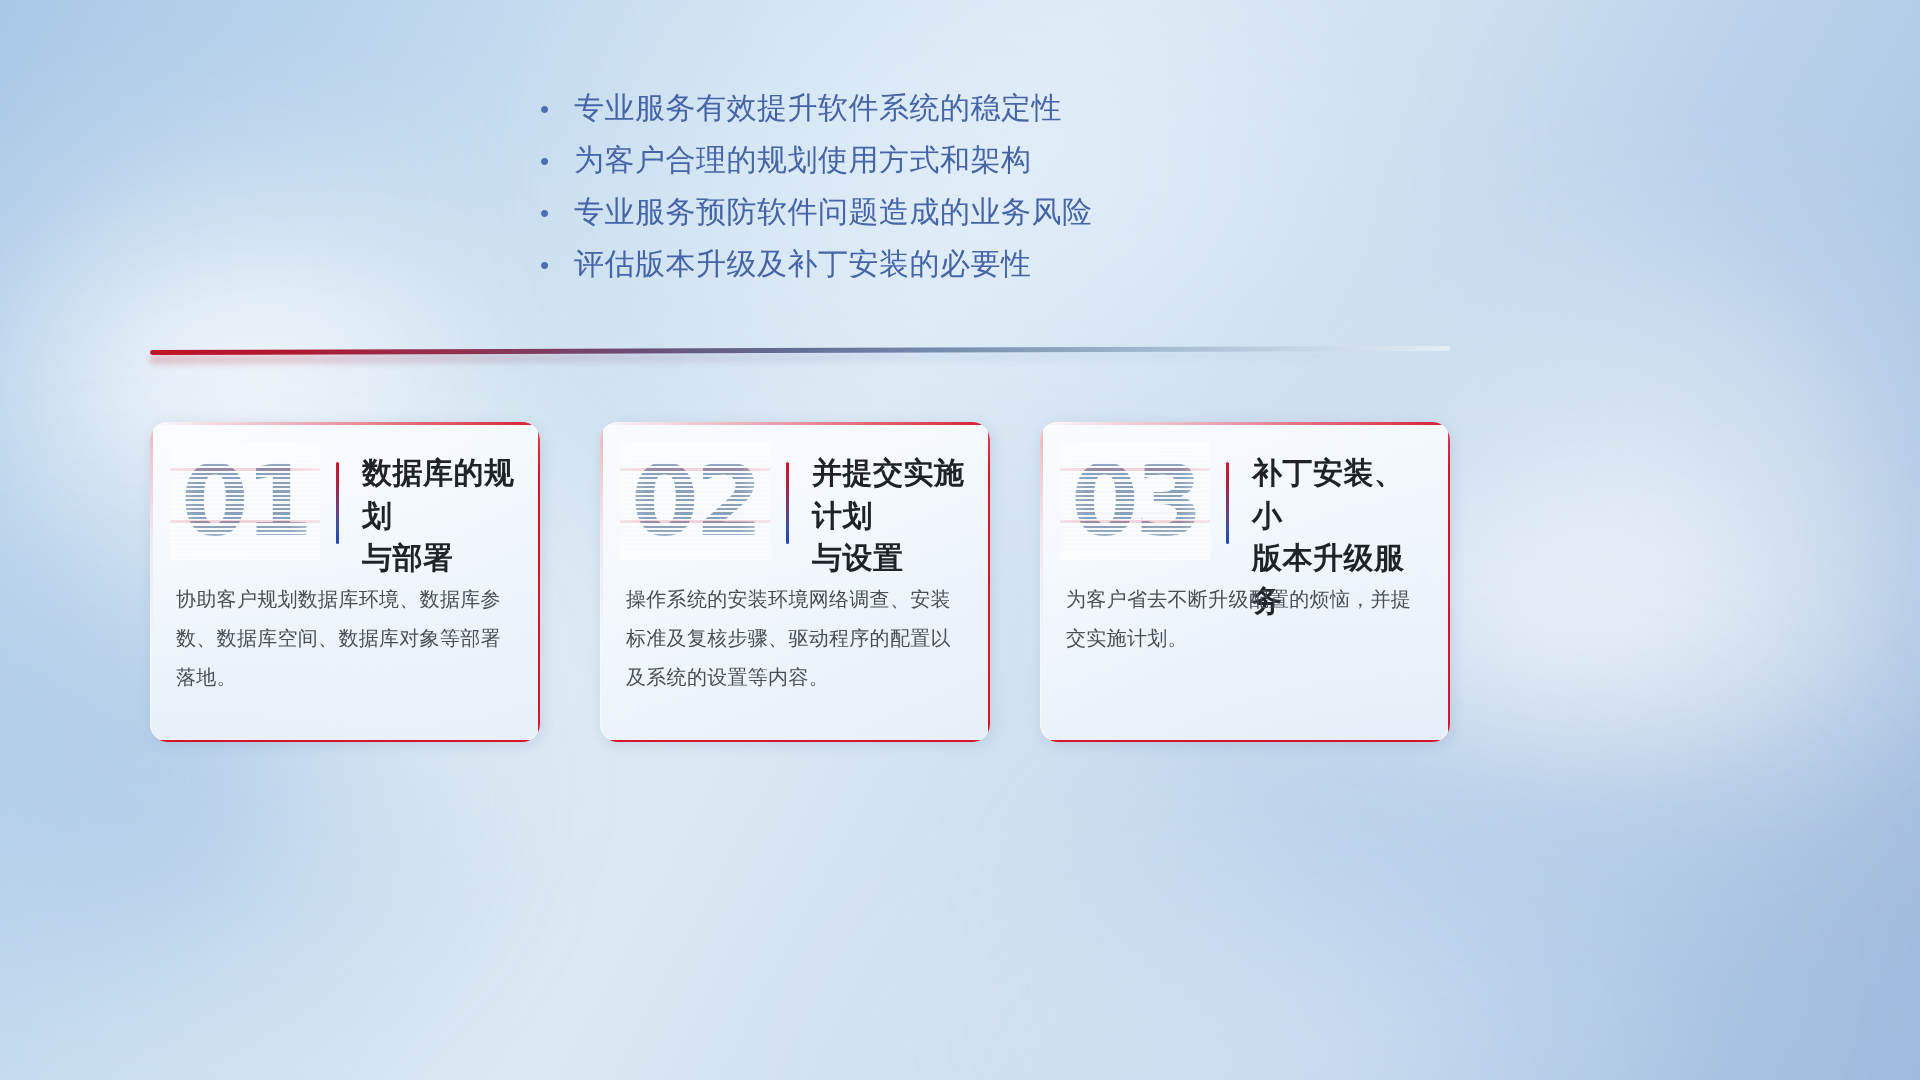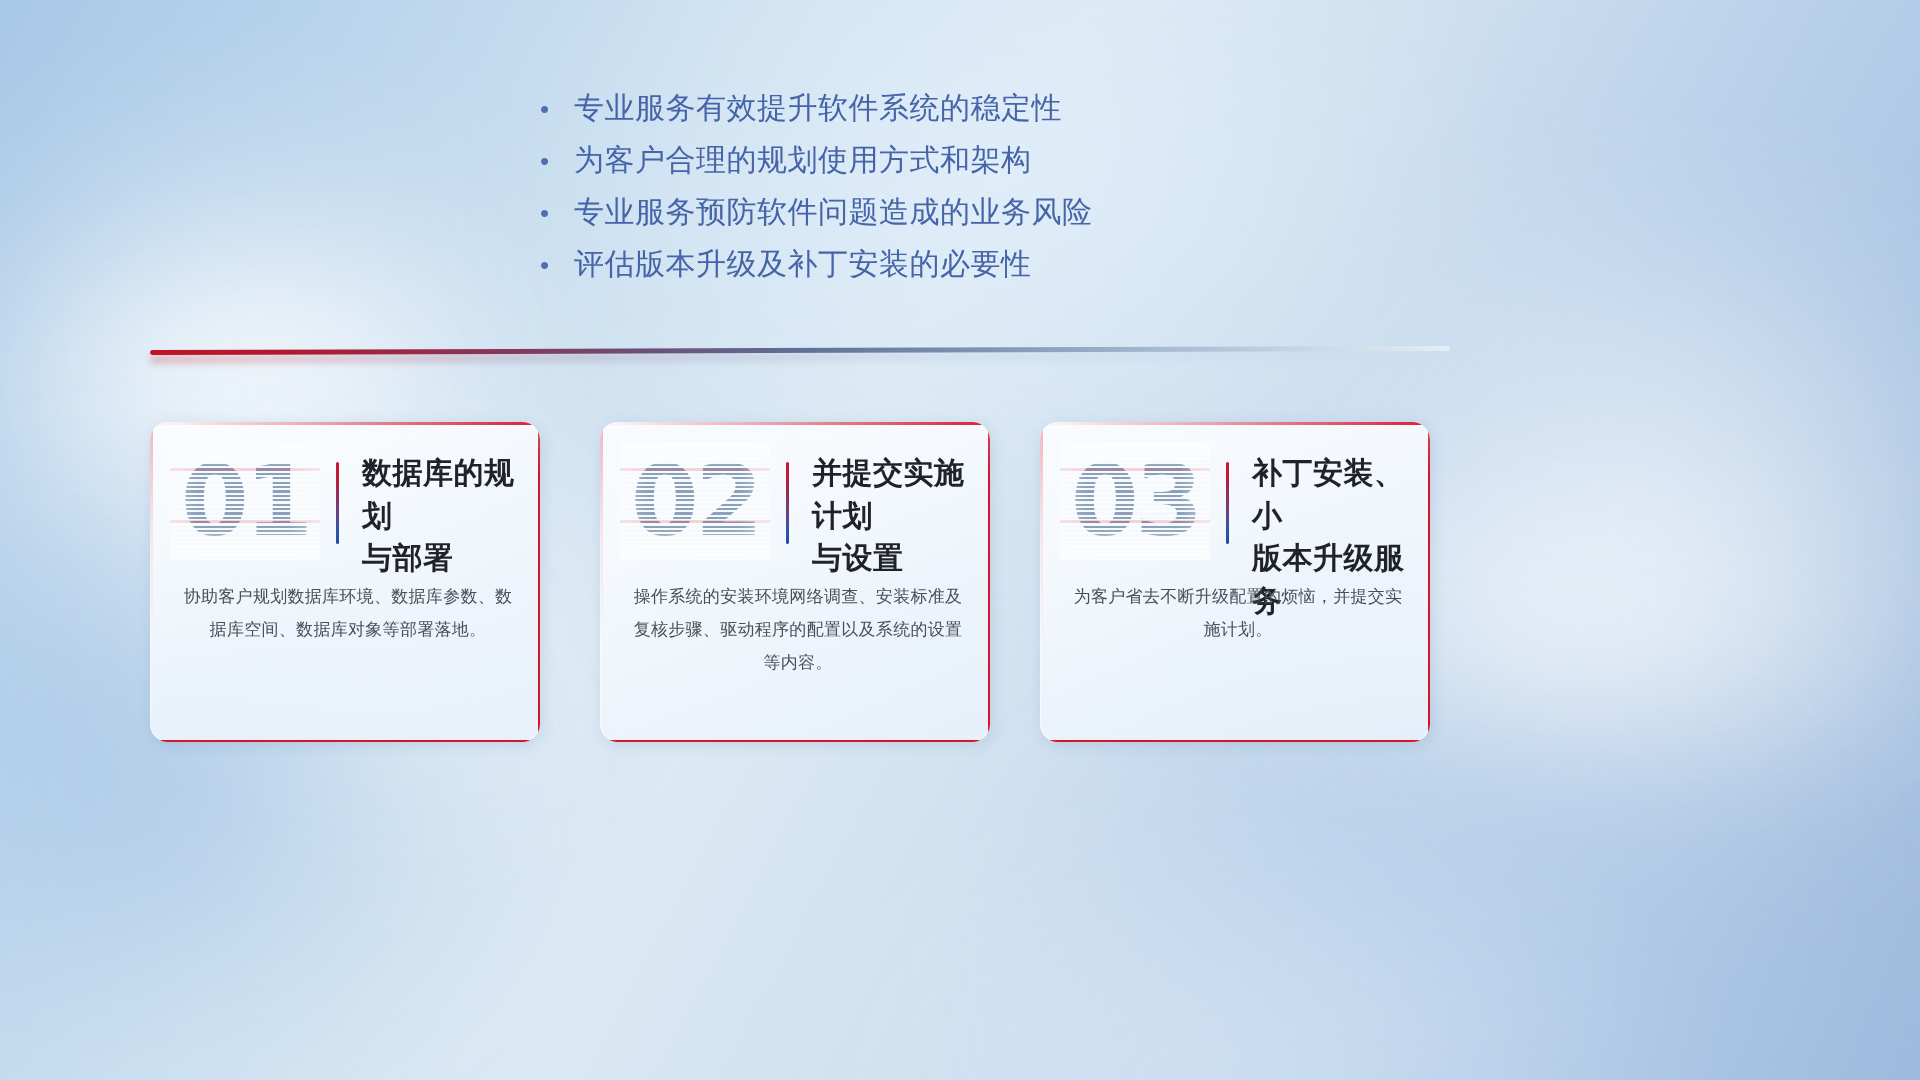--- a/index.html
+++ b/index.html
@@ -109,21 +109,21 @@
       rgba(248,251,254,.90) 32%,
       rgba(240,246,252,.88) 62%,
       rgba(233,241,250,.90) 100%);
     box-shadow:
       2px 3px 14px rgba(90,120,160,.18),
       0 0 0 1px rgba(255,255,255,.55) inset;
     overflow:hidden;
   }
   .card-1{left:0;}
   .card-2{left:450px;}
-  .card-3{left:890px;}
+  .card-3{left:890px;padding-left:20px;}
 
   
   .card-accent{
     position:absolute;inset:0;border-radius:10px;pointer-events:none;
     border-right:2.5px solid #d6142a;
     border-bottom:2.5px solid #d6142a;
     border-top:2.5px solid transparent;
     border-left:2.5px solid transparent;
     -webkit-mask-image:linear-gradient(155deg,rgba(0,0,0,.15) 0%,rgba(0,0,0,.35) 18%,#000 46%,#000 100%);
             mask-image:linear-gradient(155deg,rgba(0,0,0,.15) 0%,rgba(0,0,0,.35) 18%,#000 46%,#000 100%);
@@ -175,22 +175,22 @@
     background:linear-gradient(180deg,#d6142a 0%,#b21f40 26%,#7b3a71 52%,#3f52a0 78%,#1f4bb0 100%);
   }
 
   .card-title{
     position:absolute;left:212px;top:30px;right:18px;
     font-size:30px;font-weight:700;line-height:1.42;
     color:#1f2328;letter-spacing:.5px;
   }
   .card-body{
     position:absolute;left:26px;right:20px;top:158px;
-    font-size:17px;line-height:1.95;
-    color:#4a4f57;letter-spacing:.3px;text-align:center;
+    font-size:20px;line-height:1.95;
+    color:#4a4f57;letter-spacing:.3px;
   }
 </style>
 </head>
 <body>
 
 <div id="bg">
   <div class="bg-base"></div>
   <div class="bloom bloom-a"></div>
   <div class="bloom bloom-b"></div>
   <div class="bloom bloom-c"></div>

